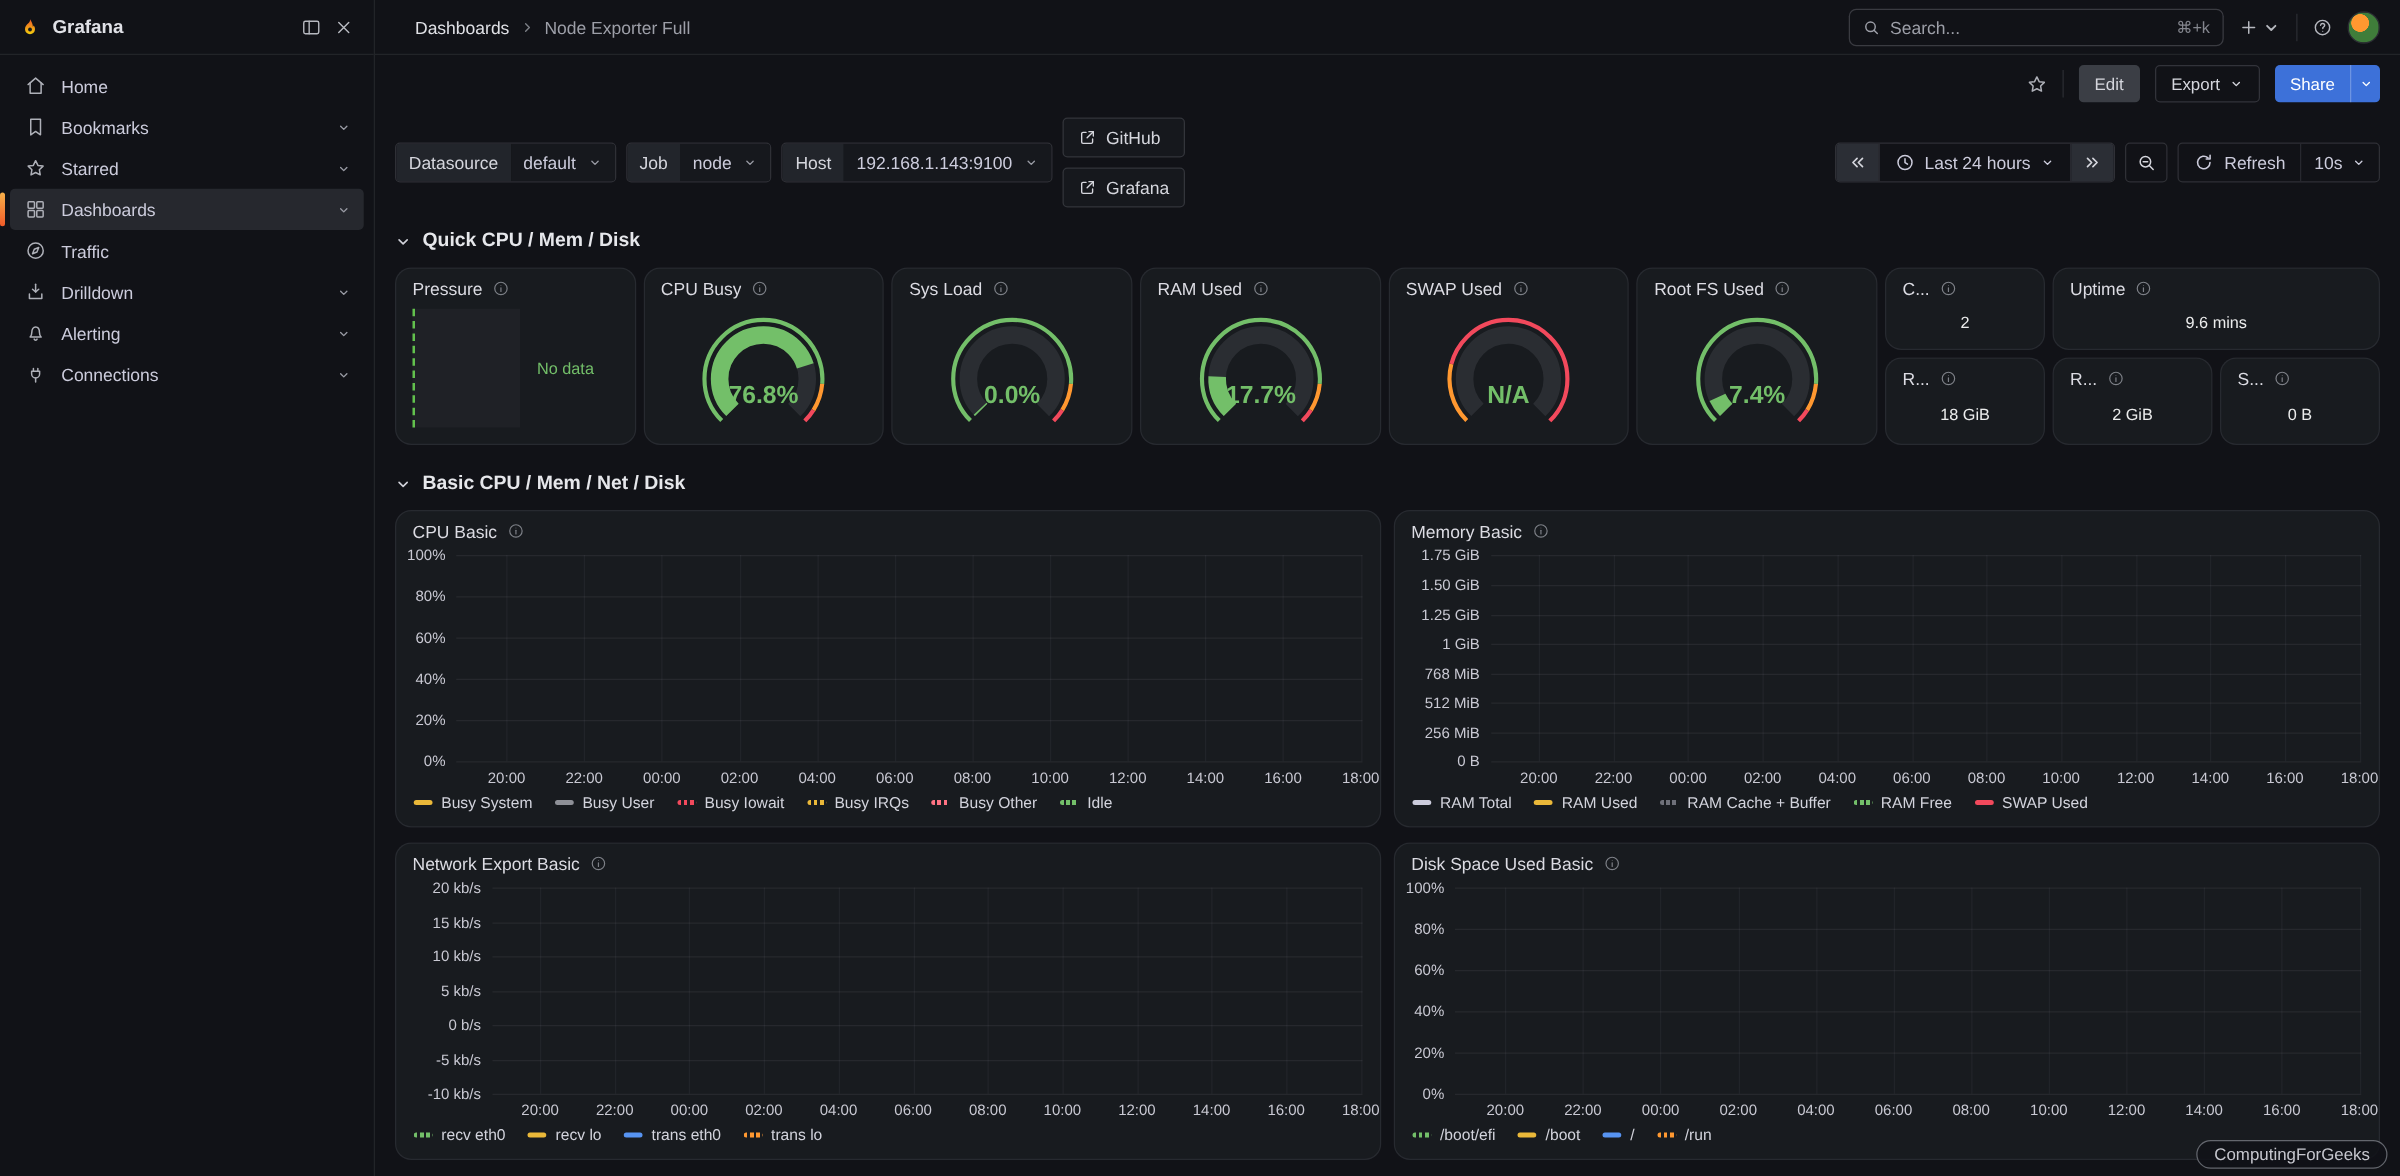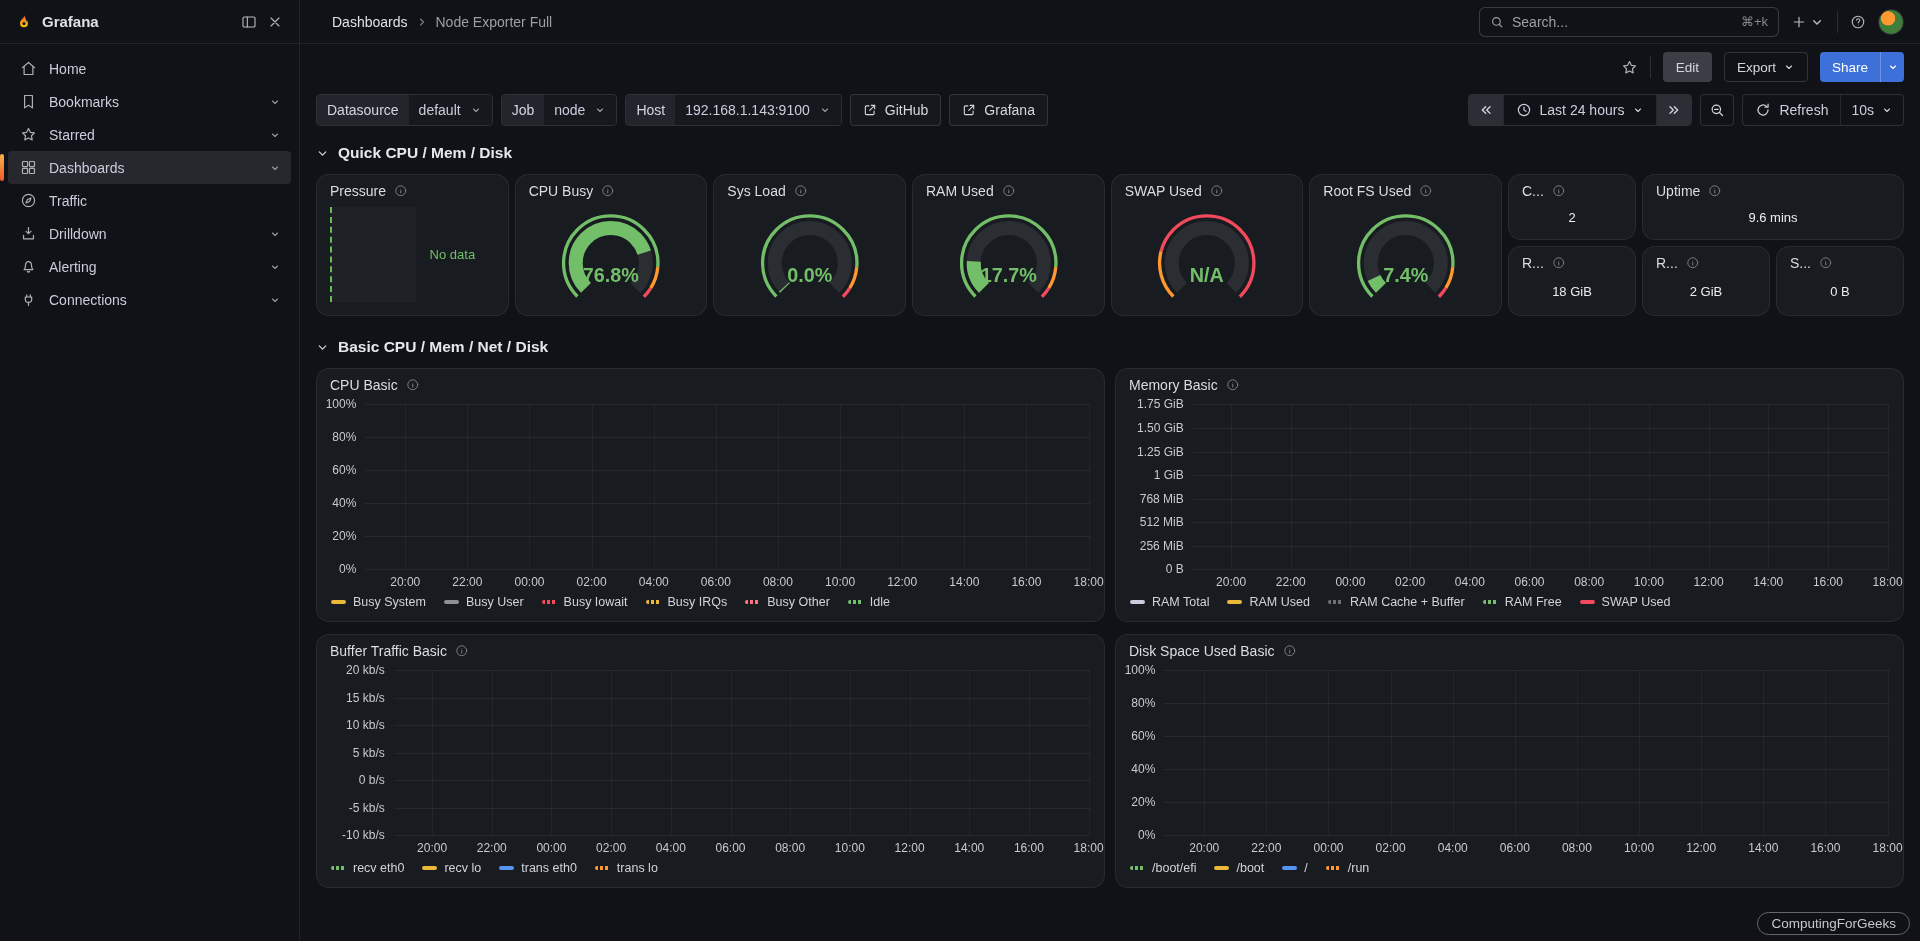--- a/index.html
+++ b/index.html
@@ -367,21 +367,21 @@
             <span class="var-value">
               <span>192.168.1.143:9100</span>
               <span class="icon caret">
                 <svg viewBox="0 0 24 24" fill="none" stroke="currentColor" stroke-width="2.2" stroke-linecap="round" stroke-linejoin="round">
                   <path d="m7 10 5 5 5-5"></path>
                 </svg>
               </span>
             </span>
           </div>
         </div>
-      <div id="dash-links" style="display:flex;gap:8px;">
+      <div id="dash-links" style="display:flex;gap:8px;flex-direction:column;">
           <button class="link-btn">
             <span class="icon ">
               <svg viewBox="0 0 24 24" fill="none" stroke="currentColor" stroke-width="1.9" stroke-linecap="round" stroke-linejoin="round">
                 <path d="M10 5H5.9A1.9 1.9 0 0 0 4 6.9v11.2A1.9 1.9 0 0 0 5.9 20h11.2a1.9 1.9 0 0 0 1.9-1.9V14"></path>
                 <path d="M14 4h6v6"></path>
                 <path d="M20 4 11.5 12.5"></path>
               </svg>
             </span>
             <span>GitHub</span>
           </button>
@@ -834,21 +834,21 @@
                 <span>RAM Free</span>
               </span>
               <span class="legend-item">
                 <i class="swatch" style="background:#f2495c;"></i>
                 <span>SWAP Used</span>
               </span>
             </div>
           </section>
           <section class="panel chart">
             <header class="panel-header">
-              <span class="ptitle">Buffer Traffic Basic</span>
+              <span class="ptitle">Network Export Basic</span>
               <span class="icon i-info">
                 <svg viewBox="0 0 24 24" fill="none" stroke="currentColor" stroke-width="1.7" stroke-linecap="round" stroke-linejoin="round">
                   <circle cx="12" cy="12" r="8.8"></circle>
                   <path d="M12 11v5.2"></path>
                   <circle cx="12" cy="7.8" r=".7" fill="currentColor" stroke="none"></circle>
                 </svg>
               </span>
             </header>
             <div class="chart-body">
               <div class="yaxis" style="width: 70.8px;">

